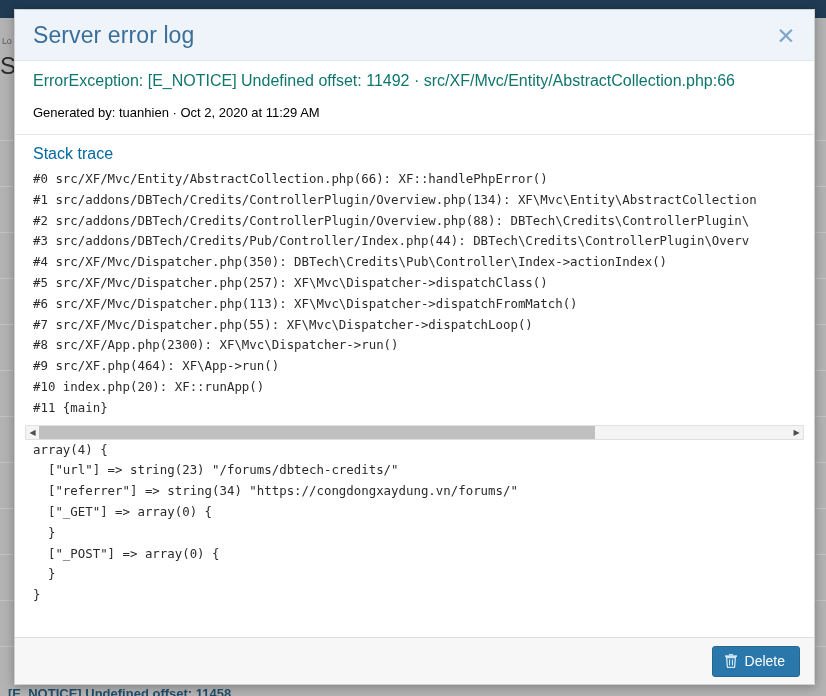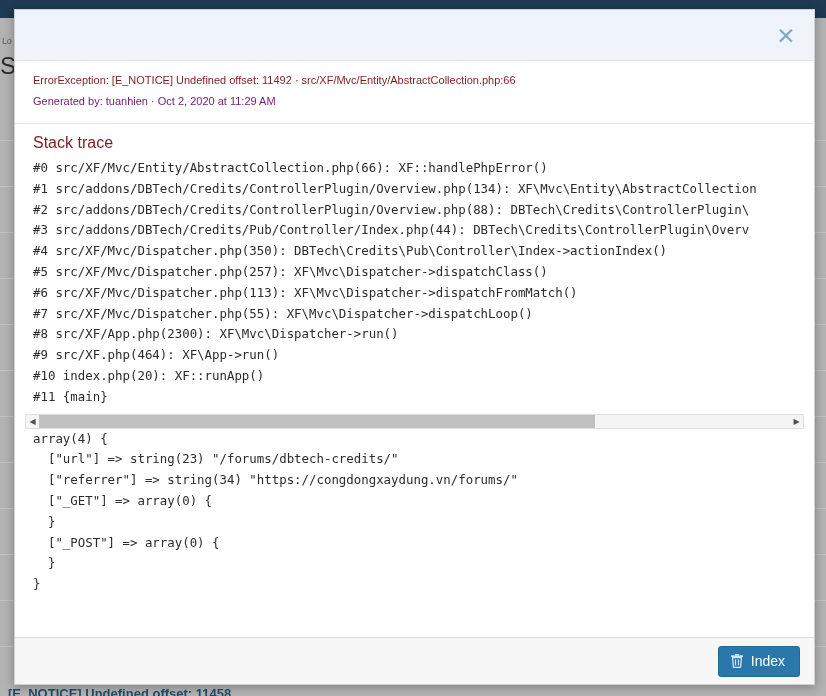--- a/index.html
+++ b/index.html
@@ -118,43 +118,43 @@
   }
 
   
   #dialog-meta {
     flex: 0 0 auto;
     padding: 10px 18px 12px 18px;
     border-bottom: 1px solid #e6e6e6;
     background: #ffffff;
   }
   #meta-exception {
-    font-size: 11px;
-    color: #7f1d1d;
+    font-size: 16px;
+    color: #0f766e;
     line-height: 19px;
     white-space: nowrap;
   }
   #meta-generated {
-    font-size: 11px;
-    color: #701a75;
+    font-size: 13px;
+    color: #000000;
     line-height: 19px;
-    margin-top: 2px;
+    margin-top: 13px;
     white-space: nowrap;
   }
 
   
   #dialog-body {
     flex: 1 1 auto;
     background: #ffffff;
     overflow: hidden;
     position: relative;
   }
   .section-title {
     font-size: 16px;
-    color: #7f1d1d;
+    color: #0369a1;
     padding: 10px 18px 6px 18px;
     font-weight: normal;
   }
   .codeblock {
     font-family: "DejaVu Sans Mono", "Liberation Mono", monospace;
     font-size: 12.4px;
     line-height: 20.8px;
     color: #2b2b2b;
     white-space: pre;
     padding: 0 0 0 18px;
@@ -243,20 +243,21 @@
   <div class="bg-rowline" style="top:600px"></div>
   <div class="bg-rowline" style="top:646px"></div>
   <div id="bg-breadcrumb">Lo</div>
   <div id="bg-heading">S</div>
   <div id="bg-bottomtext">[E_NOTICE] Undefined offset: 11458</div>
 </div>
 
 <div id="dialog">
 
   <div id="dialog-header">
+    <div id="dialog-title">Server error log</div>
     <div id="dialog-close">✕</div>
   </div>
 
   <div id="dialog-meta">
     <div id="meta-exception">ErrorException: [E_NOTICE] Undefined offset: 11492 · src/XF/Mvc/Entity/AbstractCollection.php:66</div>
     <div id="meta-generated">Generated by: tuanhien · Oct 2, 2020 at 11:29 AM</div>
   </div>
 
   <div id="dialog-body">
 
@@ -296,17 +297,17 @@
     <button id="delete-button" style="background: rgb(42, 120, 171);">
       <span>
         <svg width="14" height="15" viewBox="0 0 14 15" aria-hidden="true">
           <path d="M5 1h4v1.3H5z" fill="#cfe6f5"></path>
           <rect x="1" y="2.3" width="12" height="1.7" fill="#cfe6f5"></rect>
           <path d="M2.6 4.6h8.8l-.8 9.2a.8.8 0 0 1-.8.7H4.2a.8.8 0 0 1-.8-.7z" fill="none" stroke="#cfe6f5" stroke-width="1.3"></path>
           <rect x="5" y="6.4" width="1.1" height="6" fill="#cfe6f5"></rect>
           <rect x="7.9" y="6.4" width="1.1" height="6" fill="#cfe6f5"></rect>
         </svg>
       </span>
-      <span>Index</span>
+      <span>Delete</span>
     </button>
   </div>
 
 </div>
 
 </body></html>

